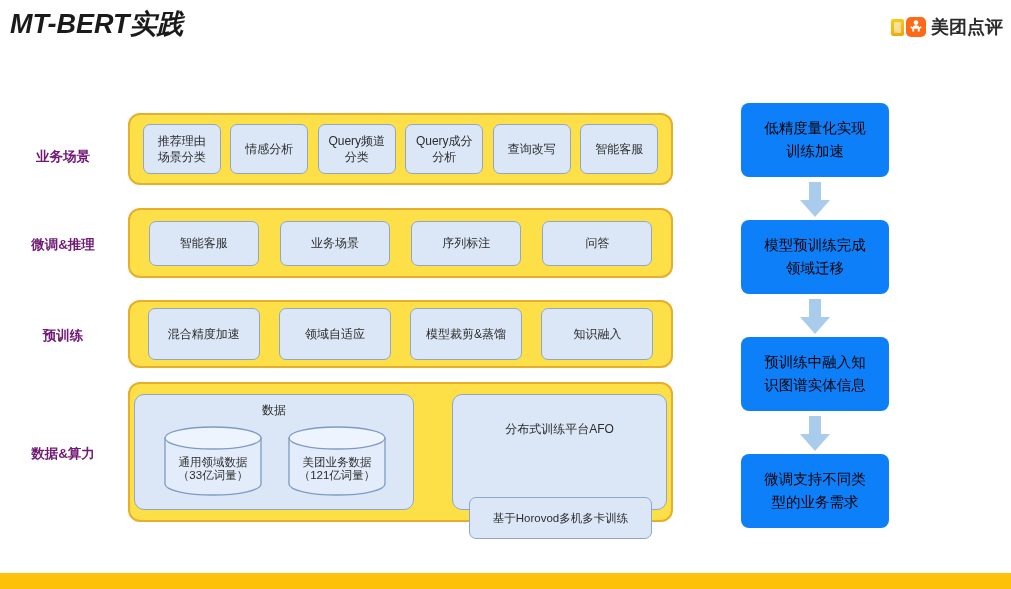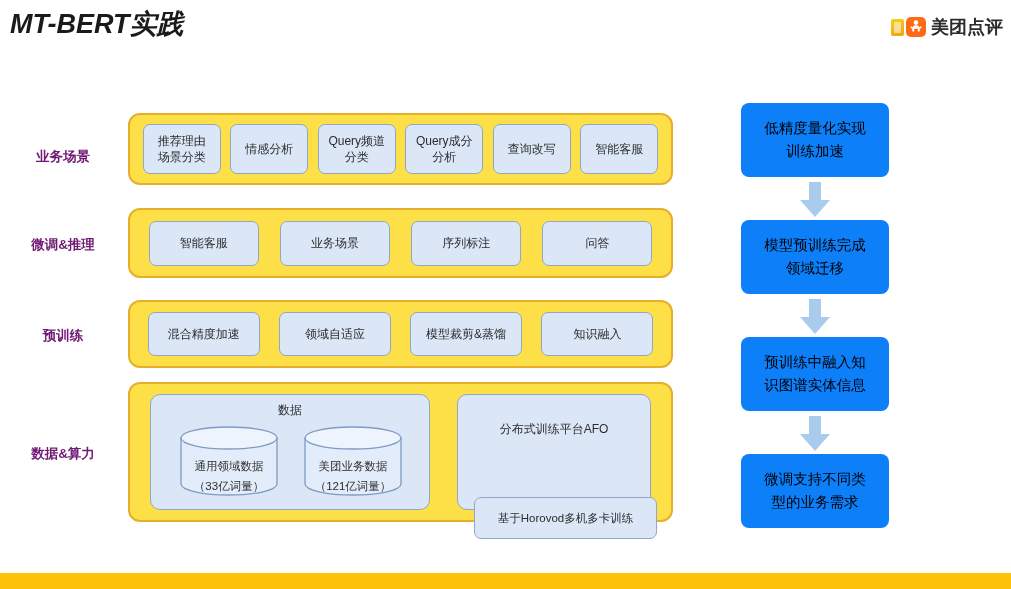--- a/index.html
+++ b/index.html
@@ -121,39 +121,39 @@
   
   #band-scenarios { top: 113px; height: 72px; }
   #band-scenarios .blue-chip { width: 78px; height: 50px; }
 
   
   #band-finetune { top: 208px; height: 70px; }
   #band-finetune .blue-chip { width: 110px; height: 45px; }
 
   
   #band-pretrain { top: 300px; height: 68px; }
-  #band-pretrain .blue-chip { width: 112px; height: 44px; }
+  #band-pretrain .blue-chip { width: 112px; height: 52px; }
 
   
   #band-data {
     top: 382px;
     height: 140px;
     justify-content: space-between;
-    padding: 0 20px;
+    padding: 0 4px;
   }
 
   .data-panel {
     box-sizing: border-box;
     background: #dbe6f7;
     border: 1.3px solid #8fa7c9;
     border-radius: 10px;
     position: relative;
   }
   #panel-data { width: 280px; height: 116px; }
-  #panel-afo  { width: 194px; height: 116px; }
+  #panel-afo  { width: 215px; height: 116px; }
 
   .panel-title {
     position: absolute;
     top: 7px;
     left: 0;
     width: 100%;
     text-align: center;
     font-size: 12px;
     color: #2d2d2d;
   }
@@ -168,21 +168,21 @@
   #cyl-meituan { left: 150px; }
 
   .cyl-svg { position: absolute; left: 0; top: 0; }
   .cyl-label {
     position: absolute;
     left: 0;
     top: 31px;
     width: 104px;
     text-align: center;
     font-size: 11.5px;
-    line-height: 20px;
+    line-height: 13px;
     color: #2d2d2d;
     white-space: pre-line;
   }
 
   #afo-inner {
     position: absolute;
     left: 16px;
     top: 58px;
     width: 183px;
     height: 42px;

